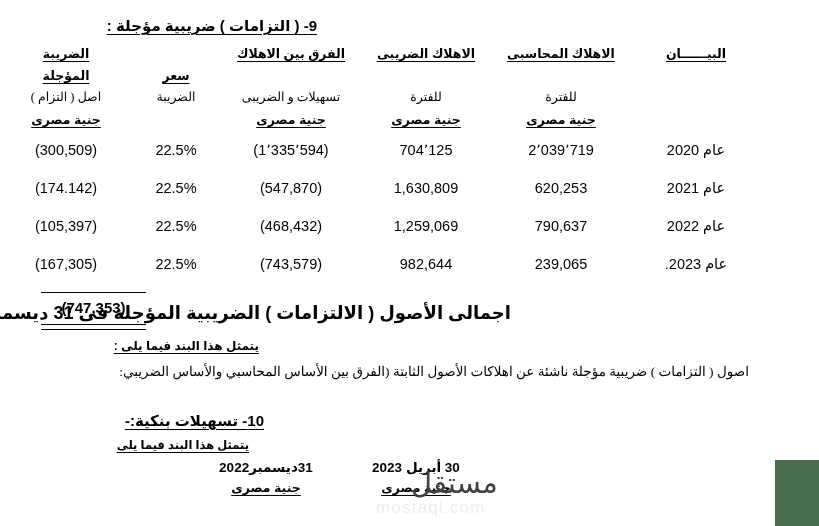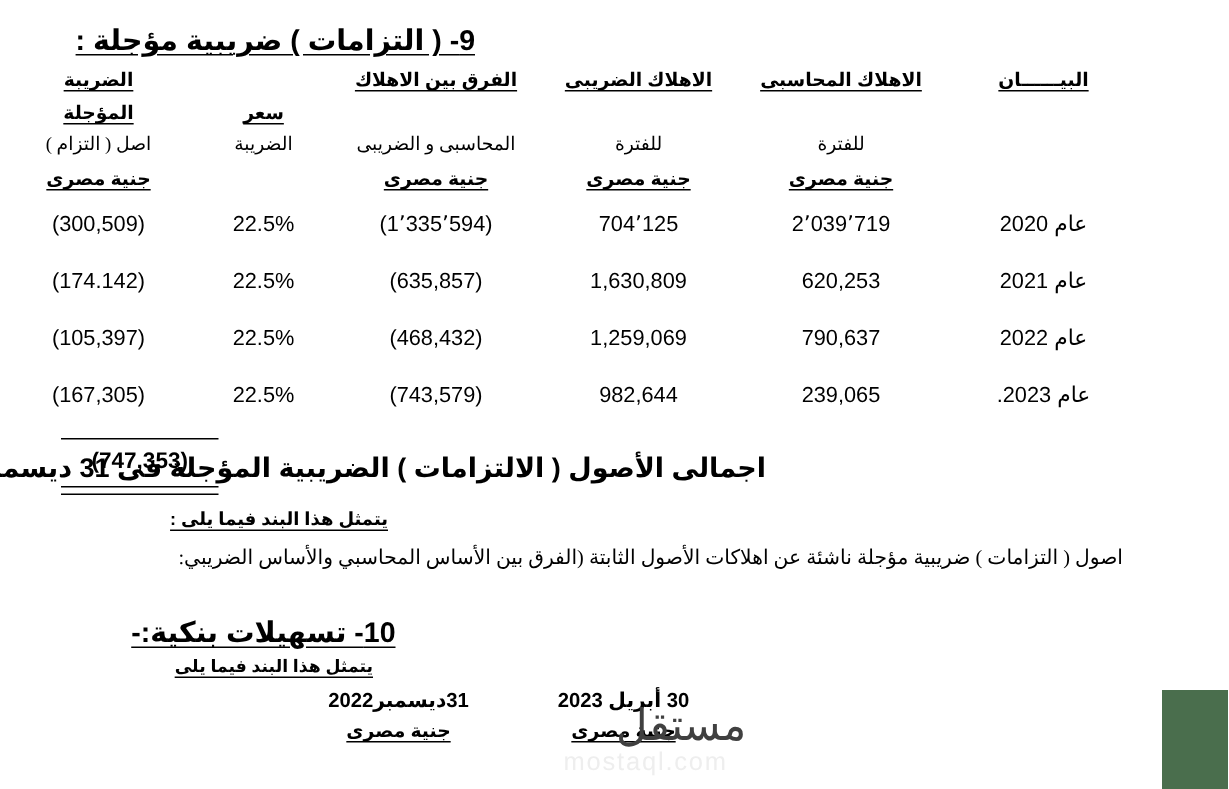--- a/index.html
+++ b/index.html
@@ -28,21 +28,21 @@
   .abs {
     position: absolute;
     white-space: nowrap;
     line-height: 1;
   }
 
   
   .section-title {
     font-family: "Liberation Sans", "DejaVu Sans", sans-serif;
     font-weight: bold;
-    font-size: 19px;
+    font-size: 15px;
     text-decoration: underline;
     text-underline-offset: 3px;
     direction: rtl;
   }
   .sub-note {
     font-family: "Liberation Sans", "DejaVu Sans", sans-serif;
     font-weight: bold;
     font-size: 12px;
     text-decoration: underline;
     text-underline-offset: 3px;
@@ -315,21 +315,21 @@
       <tr class="row-hdr3">
         <td></td>
         <td></td>
         <td>
           <span class="hdr-sub">للفترة</span>
         </td>
         <td>
           <span class="hdr-sub">للفترة</span>
         </td>
         <td>
-          <span class="hdr-sub">المحاسبى و الضريبى</span>
+          <span class="hdr-sub">تسهيلات و الضريبى</span>
         </td>
         <td>
           <span class="hdr-sub">الضريبة</span>
         </td>
         <td>
           <span class="hdr-sub">اصل ( التزام )</span>
         </td>
       </tr>
 
       <tr class="row-hdr4">
@@ -358,21 +358,21 @@
         <td class="cell-num">(1٬335٬594)</td>
         <td class="cell-num">22.5%</td>
         <td class="cell-num">(300,509)</td>
       </tr>
 
       <tr class="data-row">
         <td></td>
         <td class="cell-bayan">عام 2021</td>
         <td class="cell-num cell-acc">620,253</td>
         <td class="cell-num">1,630,809</td>
-        <td class="cell-num">(635,857)</td>
+        <td class="cell-num">(547,870)</td>
         <td class="cell-num">22.5%</td>
         <td class="cell-num">(174.142)</td>
       </tr>
 
       <tr class="data-row">
         <td></td>
         <td class="cell-bayan">عام 2022</td>
         <td class="cell-num cell-acc">790,637</td>
         <td class="cell-num">1,259,069</td>
         <td class="cell-num">(468,432)</td>

